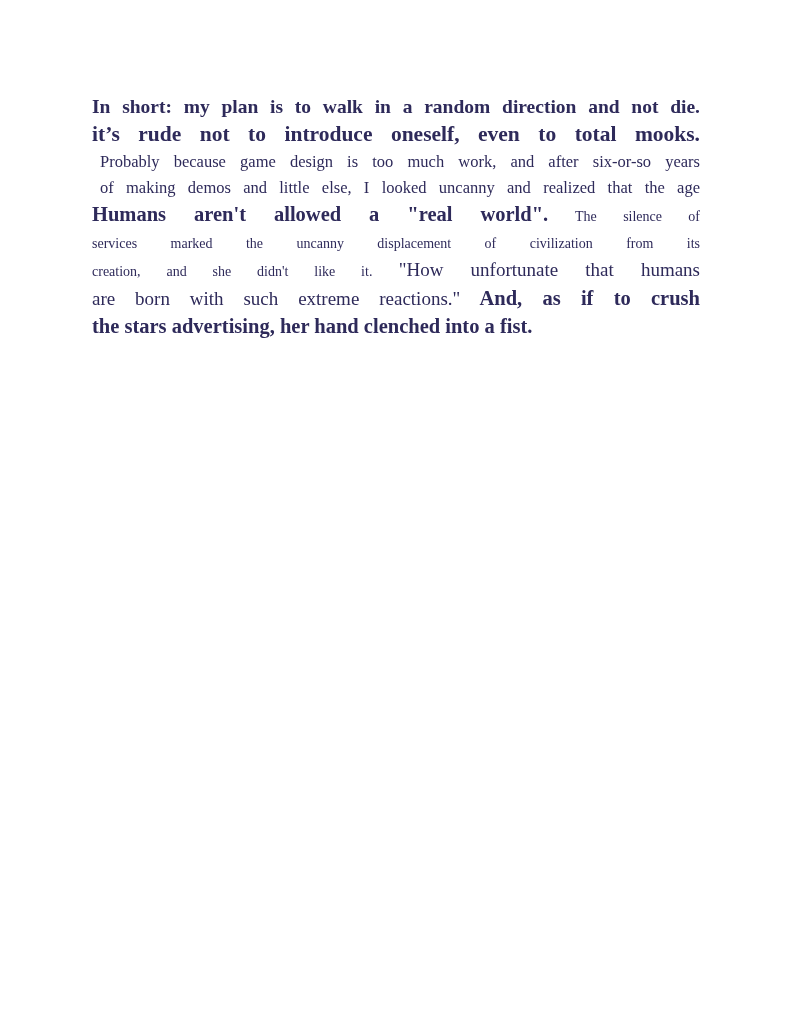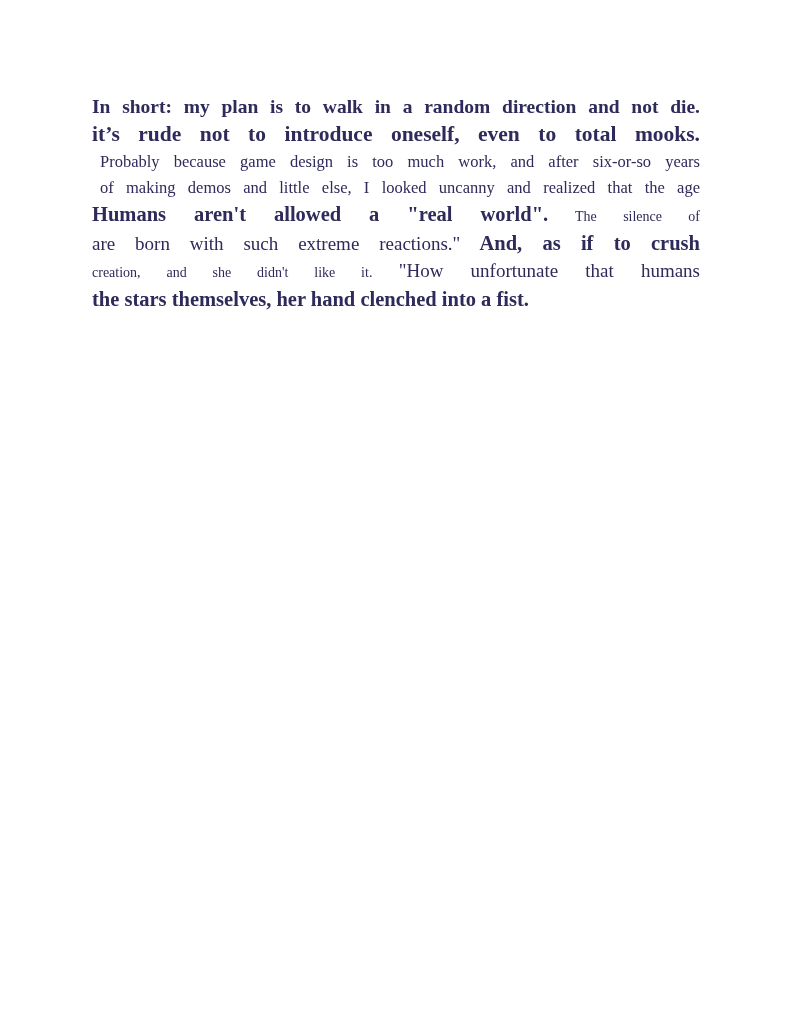--- a/index.html
+++ b/index.html
@@ -40,17 +40,18 @@
 </head>
 <body>
 
 <main class="page">
   <article class="textblock" id="text-block" style="color: rgb(46, 42, 90);">
       <div class="line"><span class="seg-subtitle">In short: my plan is to walk in a random direction and not die.</span></div>
       <div class="line"><span class="seg-title">it’s rude not to introduce oneself, even to total mooks.</span></div>
       <div class="line"><span class="seg-small">Probably because game design is too much work, and after six-or-so years</span></div>
       <div class="line"><span class="seg-small">of making demos and little else, I looked uncanny and realized that the age</span></div>
       <div class="line"><span class="seg-emphasis">Humans aren't allowed a "real world".</span> <span class="seg-body">The silence of</span></div>
+      <div class="line"><span class="seg-body">services marked the uncanny displacement of civilization from its</span></div>
+      <div class="line"><span class="seg-body">creation, and she didn't like it.</span> <span class="seg-quote">"How unfortunate that humans</span></div>
       <div class="line"><span class="seg-quote">are born with such extreme reactions."</span> <span class="seg-emphasis">And, as if to crush</span></div>
-      <div class="line"><span class="seg-body">creation, and she didn't like it.</span> <span class="seg-quote">"How unfortunate that humans</span></div>
-      <div class="line last"><span class="seg-emphasis">the stars themselves, her hand clenched into a fist.</span></div>
+      <div class="line last"><span class="seg-emphasis">the stars advertising, her hand clenched into a fist.</span></div>
     </article>
 </main>
 
 </body></html>

